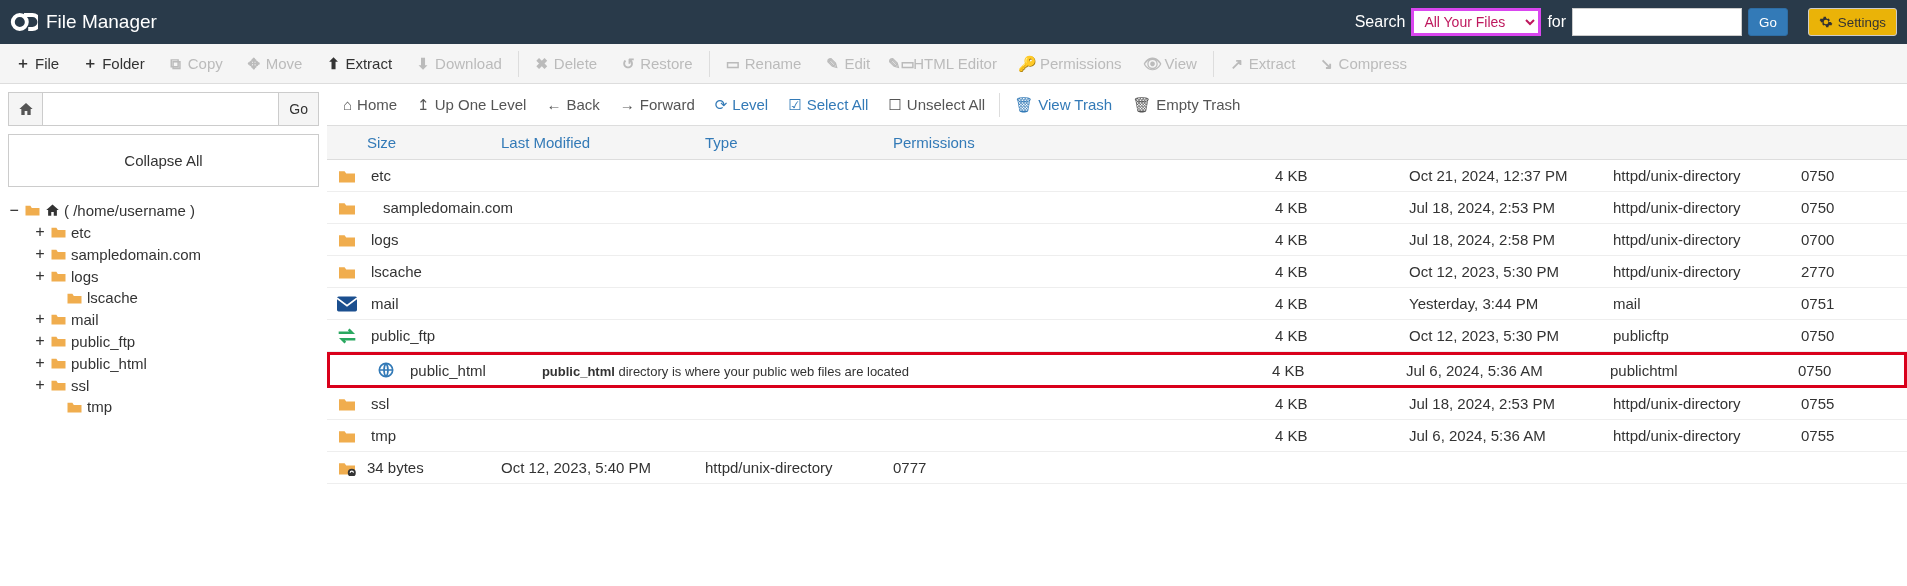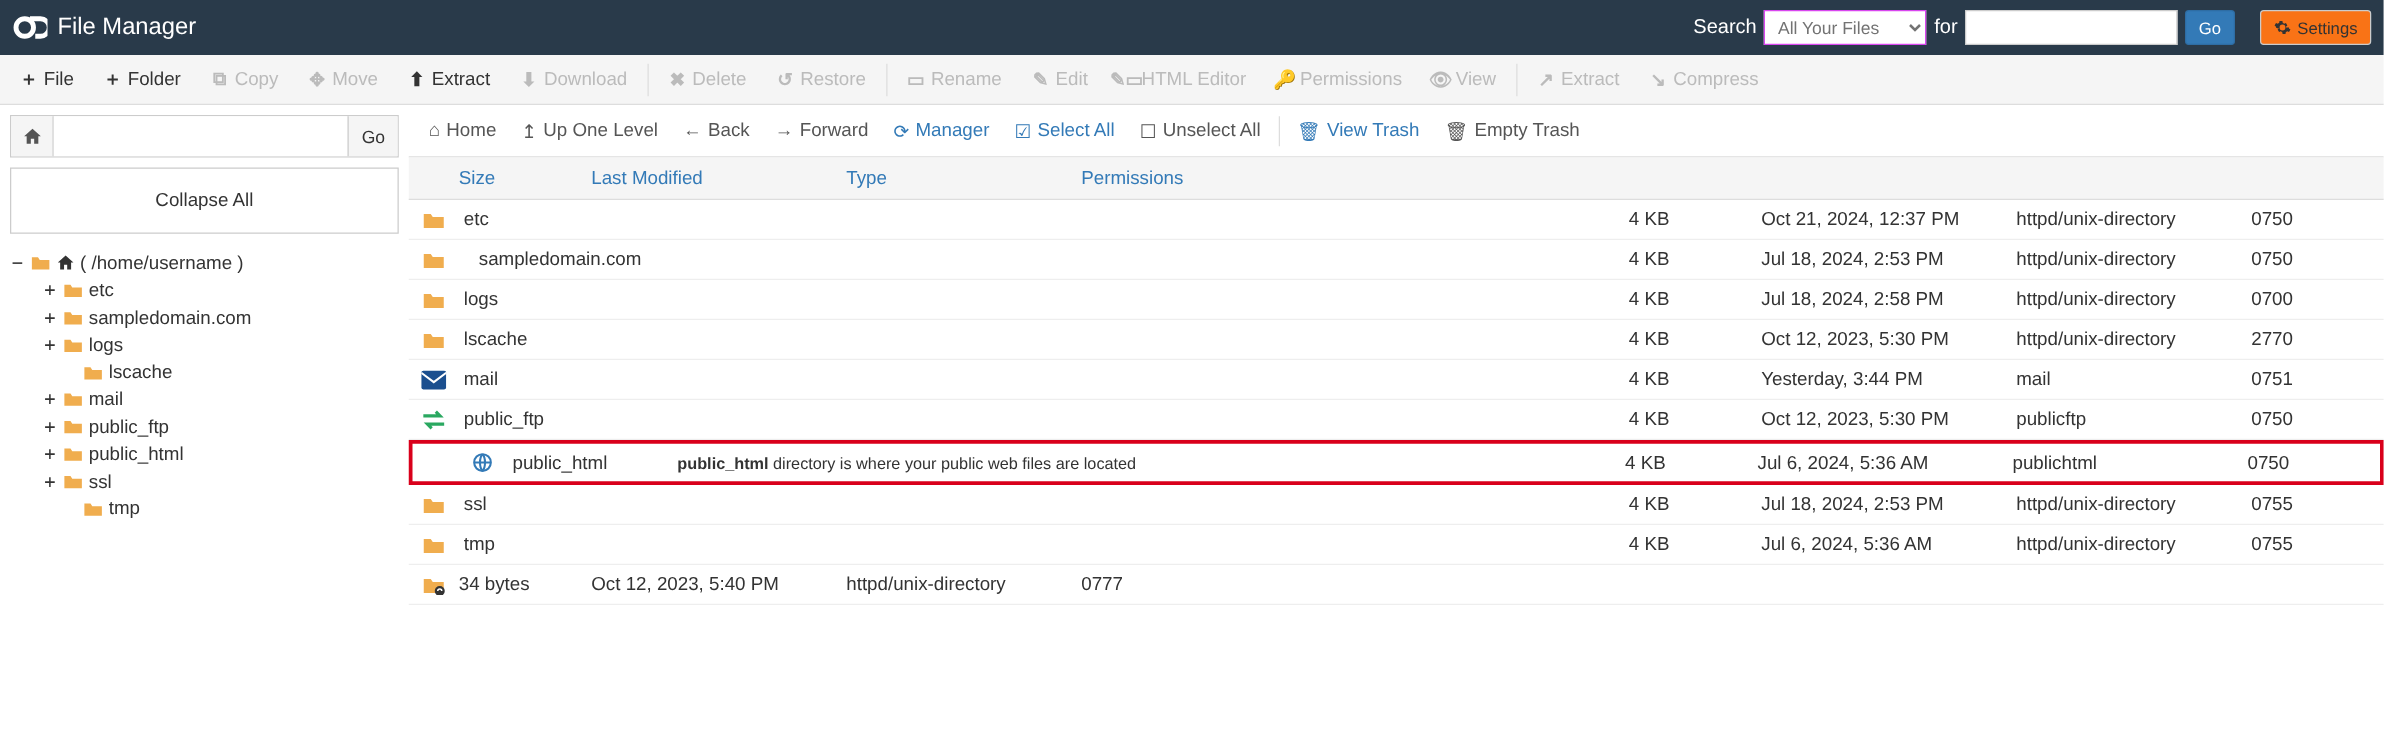--- a/index.html
+++ b/index.html
@@ -5,24 +5,24 @@
 * { margin: 0; padding: 0; box-sizing: border-box; font-family: -apple-system, BlinkMacSystemFont, "Segoe UI", Arial, sans-serif; }
 body { background: #fff; font-size: 14px; color: #333; width: 1907px; }
 
 
 .topbar { background: #293a4a; color: #fff; height: 44px; display: flex; padding: 1px 10px; }
 .topbar .logo { display: flex; align-items: center; gap: 8px; font-size: 19px; font-weight: 400; }
 .topbar .logo svg { width: 28px; height: 28px; }
 .topbar .spacer { flex: 1; }
 .topbar .search-group { display: flex; align-items: center; gap: 6px; }
 .topbar .search-group label { font-size: 16px; }
-.topbar select { height: 28px; padding: 2px 6px; border: 1px solid #d946ef; font-size: 14px; width: 130px; background:#fff; color:#737373; }
+.topbar select { height: 28px; padding: 2px 6px; border: 3px solid #d946ef; font-size: 14px; width: 130px; background:#fff; color:#be185d; }
 .topbar input[type=text] { height: 28px; width: 170px; border: 1px solid #ccc; padding: 2px 6px; }
 .topbar .go-btn { background: #337ab7; color: #fff; border: 1px solid #2e6da4; height: 28px; padding: 0 10px; cursor: pointer; border-radius: 3px; }
-.topbar .settings-btn { background: #f97316; color: #333; border: 1px solid #ccc; height: 28px; padding: 0 10px; cursor: pointer; border-radius: 3px; display: flex; align-items: center; gap: 5px; margin-left: 14px; }
+.topbar .settings-btn { background: #eab308; color: #333; border: 1px solid #ccc; height: 28px; padding: 0 10px; cursor: pointer; border-radius: 3px; display: flex; align-items: center; gap: 5px; margin-left: 14px; }
 
 
 .toolbar { background: #f5f5f5; border-bottom: 1px solid #ddd; height: 40px; display: flex; align-items: center; padding: 0 4px; }
 .toolbar .tbtn { display: flex; align-items: center; gap: 5px; padding: 0 12px; height: 100%; cursor: pointer; color: #333; font-size: 15px; }
 .toolbar .tbtn.disabled { color: #bbb; cursor: default; }
 .toolbar .sep { width: 1px; height: 26px; background: #ddd; margin: 0 4px; }
 .toolbar .ticon { width:14px; display:inline-flex; justify-content:center; font-weight:bold; }
 
 
 .main { display: flex; }
@@ -44,21 +44,21 @@
 .navbar .nbtn.blue { color: #337ab7; }
 .navbar .nsep { width: 1px; height: 24px; background: #ddd; margin: 0 4px; }
 
 
 .tablewrap { }
 .thead { display: flex; background: #f5f5f5; border-bottom: 1px solid #ddd; height: 34px; align-items: center; color: #337ab7; font-size: 15px; }
 .thead .col { cursor: pointer; }
 .col-icon { width: 40px; flex-shrink:0; }
 .col-name { flex: 1; padding-left: 4px; }
 .col-size { width: 106px; }
-.col-mod { width: 204px; }
+.col-mod { width: 204px; margin-left: 28px; }
 .col-type { width: 188px; }
 .col-perm { width: 106px; }
 
 .trow { display: flex; align-items: center; height: 32px; border-bottom: 1px solid #eee; cursor: pointer; font-size: 15px; color:#333; }
 .trow.highlighted { border: 3px solid #d9001b; height: 36px; padding-left: 36px; }
 .trow .col-icon { display: flex; align-items: center; justify-content: center; }
 .trow .col-perm, .trow .col-type, .trow .col-mod, .trow .col-size { color:#333; }
 .folder-icon { width: 20px; height: 16px; }
 .annotated { font-size: 13px; }
 .annotated b { font-weight: bold; }
@@ -273,21 +273,21 @@
         <div class="nbtn">
           <span>←</span>
           <span>Back</span>
         </div>
         <div class="nbtn">
           <span>→</span>
           <span>Forward</span>
         </div>
         <div class="nbtn blue">
           <span>⟳</span>
-          <span>Manager</span>
+          <span>Level</span>
         </div>
         <div class="nbtn blue">
           <span>☑</span>
           <span>Select All</span>
         </div>
         <div class="nbtn">
           <span>☐</span>
           <span>Unselect All</span>
         </div>
         <div class="nsep"></div>

